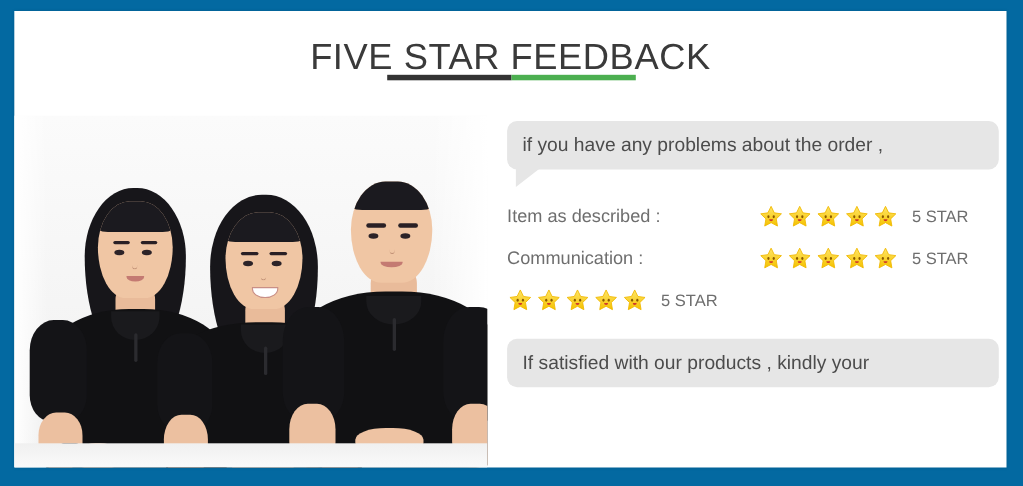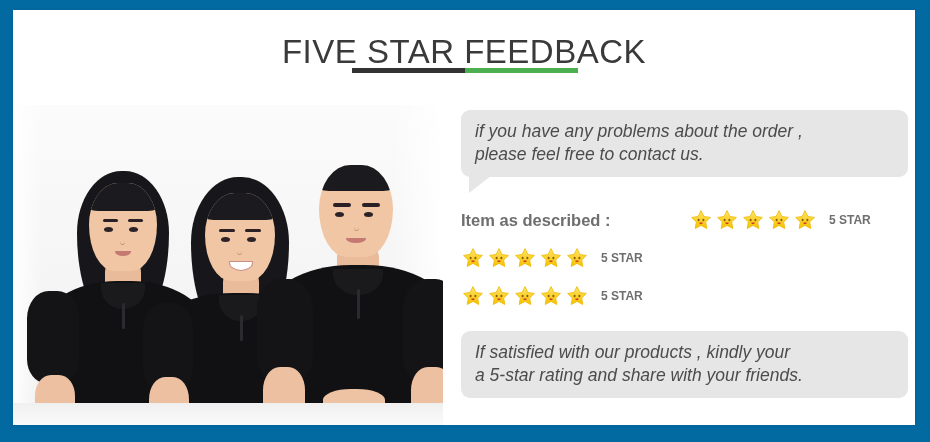--- a/index.html
+++ b/index.html
@@ -200,49 +200,48 @@
     bottom: -16px;
     width: 0; height: 0;
     border-top: 17px solid #e6e6e6;
     border-right: 22px solid transparent;
   }
   #bubble-bottom {
     width: 447px;
     margin-left: 13px;
     margin-top: 16px;
   }
-  .bline { display: block; white-space: nowrap; font-style: italic; }
+  .bline { display: block; white-space: nowrap; }
 
   
   #ratings {
     margin-top: 24px;
     margin-left: 13px;
     width: 447px;
-    font-weight: bold;
   }
   .rating-row {
     display: flex;
     align-items: center;
     height: 38px;
   }
   .rating-label {
     width: 228px;
     font-size: 16.5px;
     color: #6e6e6e;
     white-space: nowrap;
   }
   .stars {
     width: 130px;
     display: flex;
     align-items: center;
     gap: 2px;
   }
   .star-wrap { width: 24px; height: 24px; display: block; }
   .rating-value {
-    font-size: 12px;
+    font-size: 15px;
     color: #6e6e6e;
     white-space: nowrap;
     padding-left: 10px;
   }
 </style>
 </head>
 <body>
 
 <div id="page">
   <div id="card">
@@ -327,21 +326,20 @@
         <div class="hand" style="left:62px; top:252px; width:62px; height:24px;"></div>
       </div>
 
       <div id="counter"></div>
     </div>
 
     <div id="right">
 
       <div class="bubble" id="bubble-top">
         <span class="bline">if you have any problems about the order ,</span>
-        <span class="bline">please feel free to contact us.</span>
         <span class="tail"></span>
       </div>
 
       <div id="ratings">
 
         <div class="rating-row">
           <span class="rating-label">Item as described :</span>
           <span class="stars">
             <span class="star-wrap">
               <svg viewBox="0 0 24 24" width="24" height="24">
@@ -387,20 +385,21 @@
                   <ellipse cx="9.6" cy="12" rx="1" ry="1.3" fill="#8a5a00"></ellipse>
                   <ellipse cx="14.4" cy="12" rx="1" ry="1.3" fill="#8a5a00"></ellipse>
                   <path d="M10.2 14.4h3.6a1.8 1.8 0 01-3.6 0z" fill="#d03a2a"></path>
                 </svg>
             </span>
           </span>
           <span class="rating-value">5 STAR</span>
         </div>
 
         <div class="rating-row">
+          <span class="rating-label">Communication :</span>
           <span class="stars">
             <span class="star-wrap">
               <svg viewBox="0 0 24 24" width="24" height="24">
                   <path d="M12 2.6l2.9 5.9 6.5.9-4.7 4.6 1.1 6.5L12 17.4 6.2 20.5l1.1-6.5L2.6 9.4l6.5-.9z" fill="url(#g1)" stroke="#f0b800" stroke-width="0.8" stroke-linejoin="round"></path>
                   <ellipse cx="9.6" cy="12" rx="1" ry="1.3" fill="#8a5a00"></ellipse>
                   <ellipse cx="14.4" cy="12" rx="1" ry="1.3" fill="#8a5a00"></ellipse>
                   <path d="M10.2 14.4h3.6a1.8 1.8 0 01-3.6 0z" fill="#d03a2a"></path>
                 </svg>
             </span>
             <span class="star-wrap">
@@ -482,18 +481,17 @@
                 </svg>
             </span>
           </span>
           <span class="rating-value">5 STAR</span>
         </div>
 
       </div>
 
       <div class="bubble" id="bubble-bottom">
         <span class="bline">If satisfied with our products ,  kindly your</span>
-        <span class="bline">a 5-star rating and share with your friends.</span>
       </div>
 
     </div>
   </div>
 </div>
 
 </body></html>

